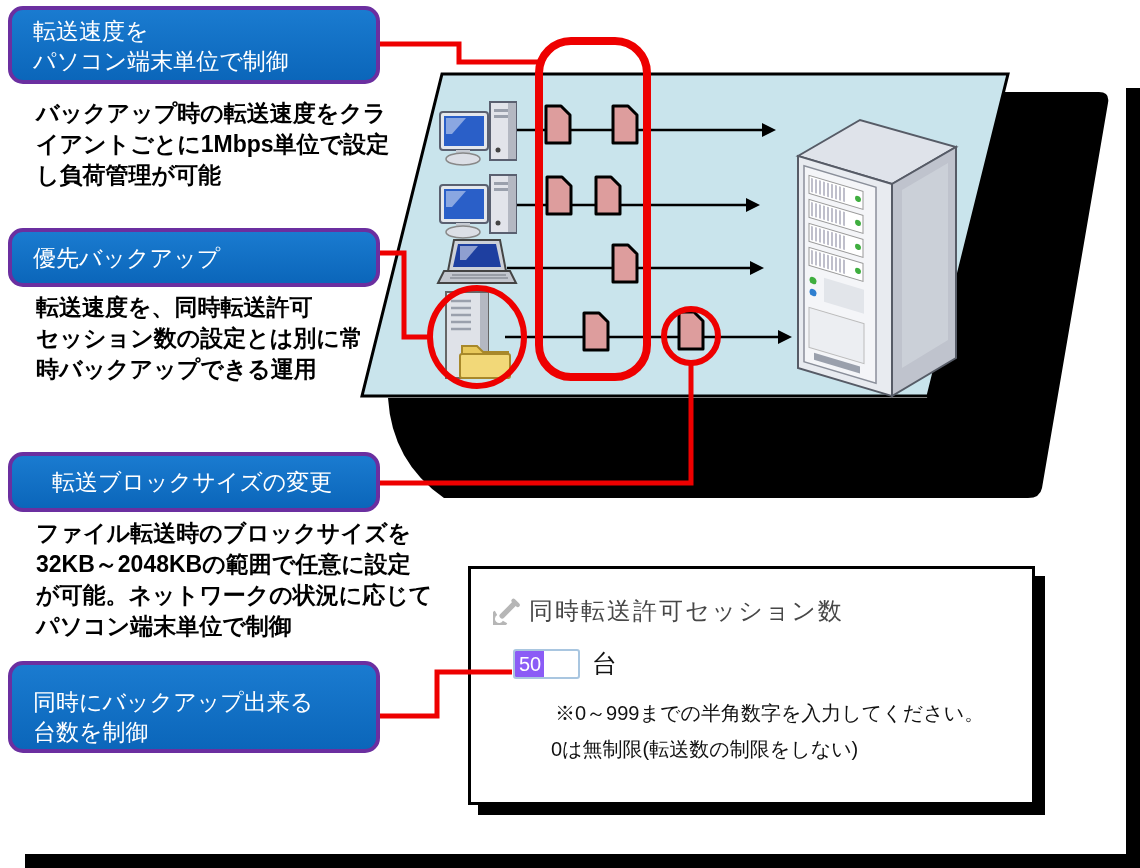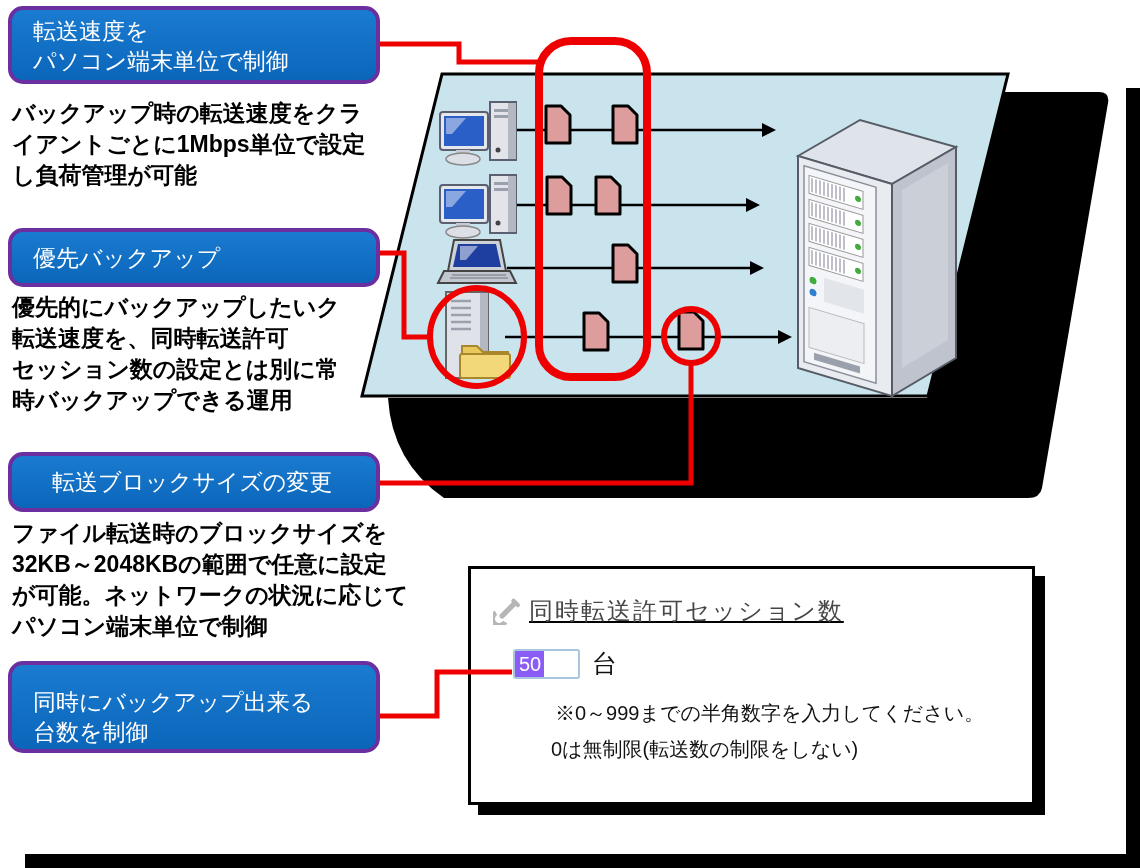--- a/index.html
+++ b/index.html
@@ -6,21 +6,21 @@
   .canvas{position:relative;width:1140px;height:868px;background:#ffffff;overflow:hidden;
           font-family:"Liberation Sans",sans-serif;}
 
   
   .edge-bottom{position:absolute;left:25px;top:854px;width:1115px;height:14px;background:#000;}
   .edge-right{position:absolute;left:1126px;top:88px;width:14px;height:780px;background:#000;}
 
   
   .panel{position:absolute;left:468px;top:566px;width:567px;height:239px;background:#fff;
          border:3px solid #000;box-sizing:border-box;box-shadow:10px 10px 0 #000;z-index:2;}
-  .panel-title-row{display:flex;align-items:center;margin:26px 0 0 22px;text-decoration:underline;}
+  .panel-title-row{display:flex;align-items:center;margin:26px 0 0 22px;}
   .wrench{width:28px;height:28px;margin-right:8px;flex:0 0 auto;}
   .panel-title{font-size:24px;color:#474747;letter-spacing:2px;}
   .input-row{display:flex;align-items:center;margin:20px 0 0 42px;}
   .session-input{width:67px;height:30px;background:#fff;border:2px solid #a9c6e0;border-radius:3px;
                  box-sizing:border-box;display:flex;align-items:center;overflow:hidden;}
   .session-input .sel{background:#8b5cf6;color:#fff;font-size:20px;padding:3px 3px 3px 4px;line-height:20px;}
   .unit{font-size:25px;color:#111;margin-left:12px;}
   .note{font-size:20px;color:#111;line-height:26px;}
   .n1{margin:20px 0 8px 84px;}
   .n2{margin:10px 0 0 80px;}
@@ -31,21 +31,21 @@
   
   .callout{position:absolute;left:8px;width:372px;box-sizing:border-box;z-index:4;
            background:linear-gradient(#1a7bd0,#0b66ba);border:4px solid #6b2fa0;border-radius:15px;
            color:#fff;font-size:23px;line-height:30px;padding-left:21px;}
   .c1{top:6px;height:78px;padding-top:6px;}
   .c2{top:228px;height:59px;display:flex;align-items:center;}
   .c3{top:452px;height:60px;display:flex;align-items:center;padding-left:40px;}
   .c4{top:661px;height:92px;padding-top:22px;}
 
   
-  .desc{position:absolute;z-index:4;color:#000;font-weight:bold;font-size:23px;line-height:31px;white-space:nowrap;}
+  .desc{position:absolute;z-index:4;color:#000;font-weight:bold;font-size:23px;line-height:31px;white-space:nowrap;margin-left:24px;}
   .d1{left:12px;top:98px;}
   .d2{left:12px;top:292px;}
   .d3{left:12px;top:518px;}
   .d4{left:24px;top:760px;}
 </style>
 </head>
 <body>
 
 <div class="canvas">
 
@@ -204,21 +204,20 @@
   <div class="desc d1">
     <div>バックアップ時の転送速度をクラ</div>
     <div>イアントごとに1Mbps単位で設定</div>
     <div>し負荷管理が可能</div>
   </div>
 
   <div class="callout c2">
     <div>優先バックアップ</div>
   </div>
   <div class="desc d2">
-    <div>優先的にバックアップしたいク</div>
     <div>転送速度を、同時転送許可</div>
     <div>セッション数の設定とは別に常</div>
     <div>時バックアップできる運用</div>
   </div>
 
   <div class="callout c3">
     <div>転送ブロックサイズの変更</div>
   </div>
   <div class="desc d3">
     <div>ファイル転送時のブロックサイズを</div>

